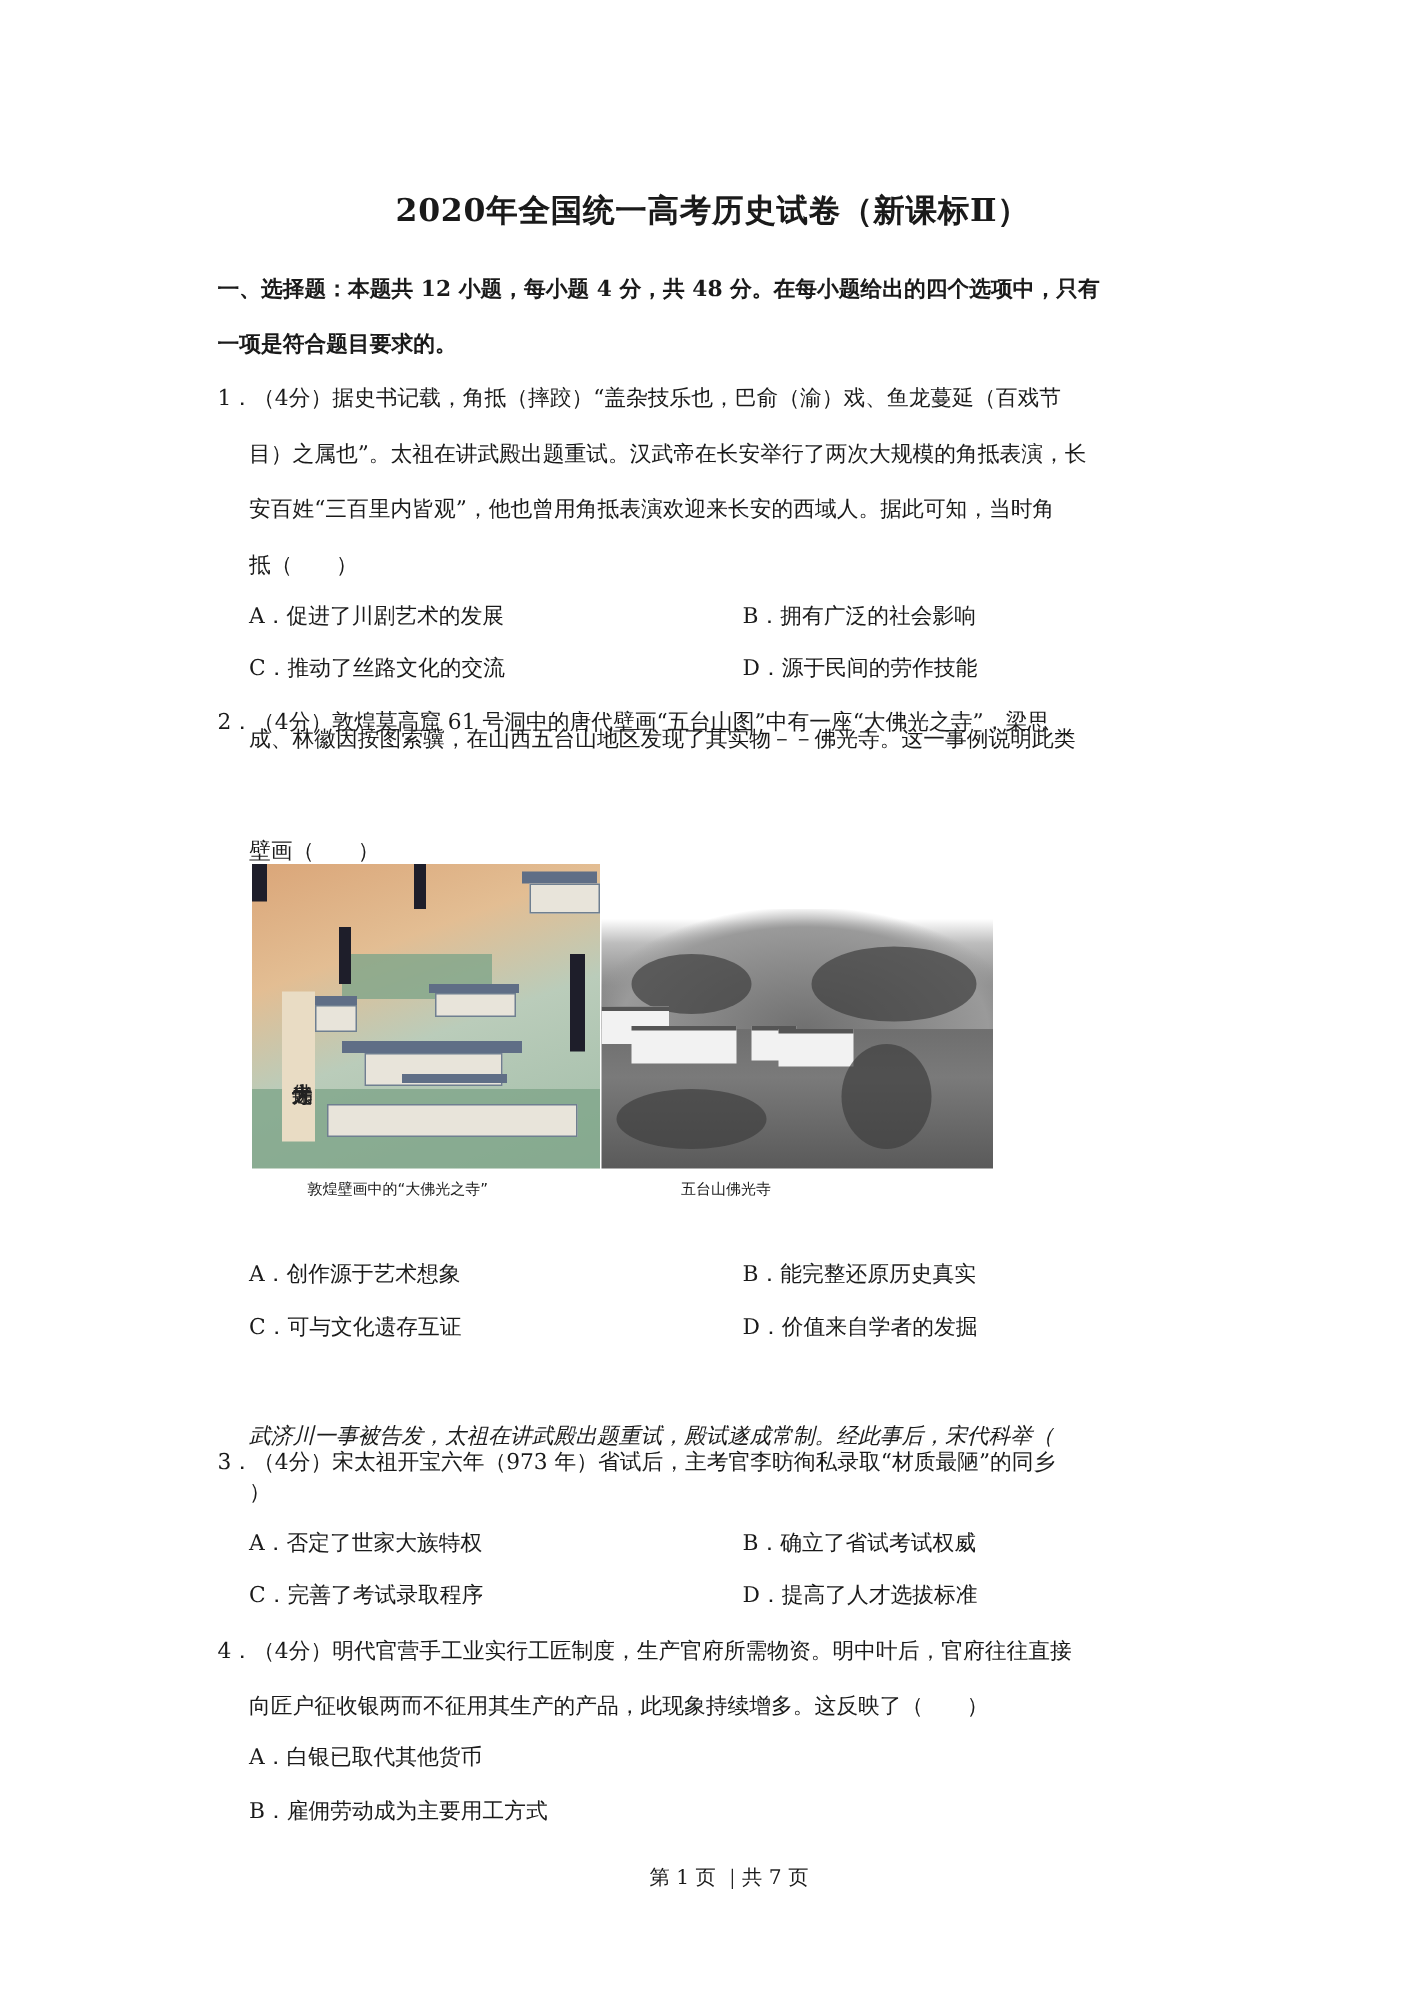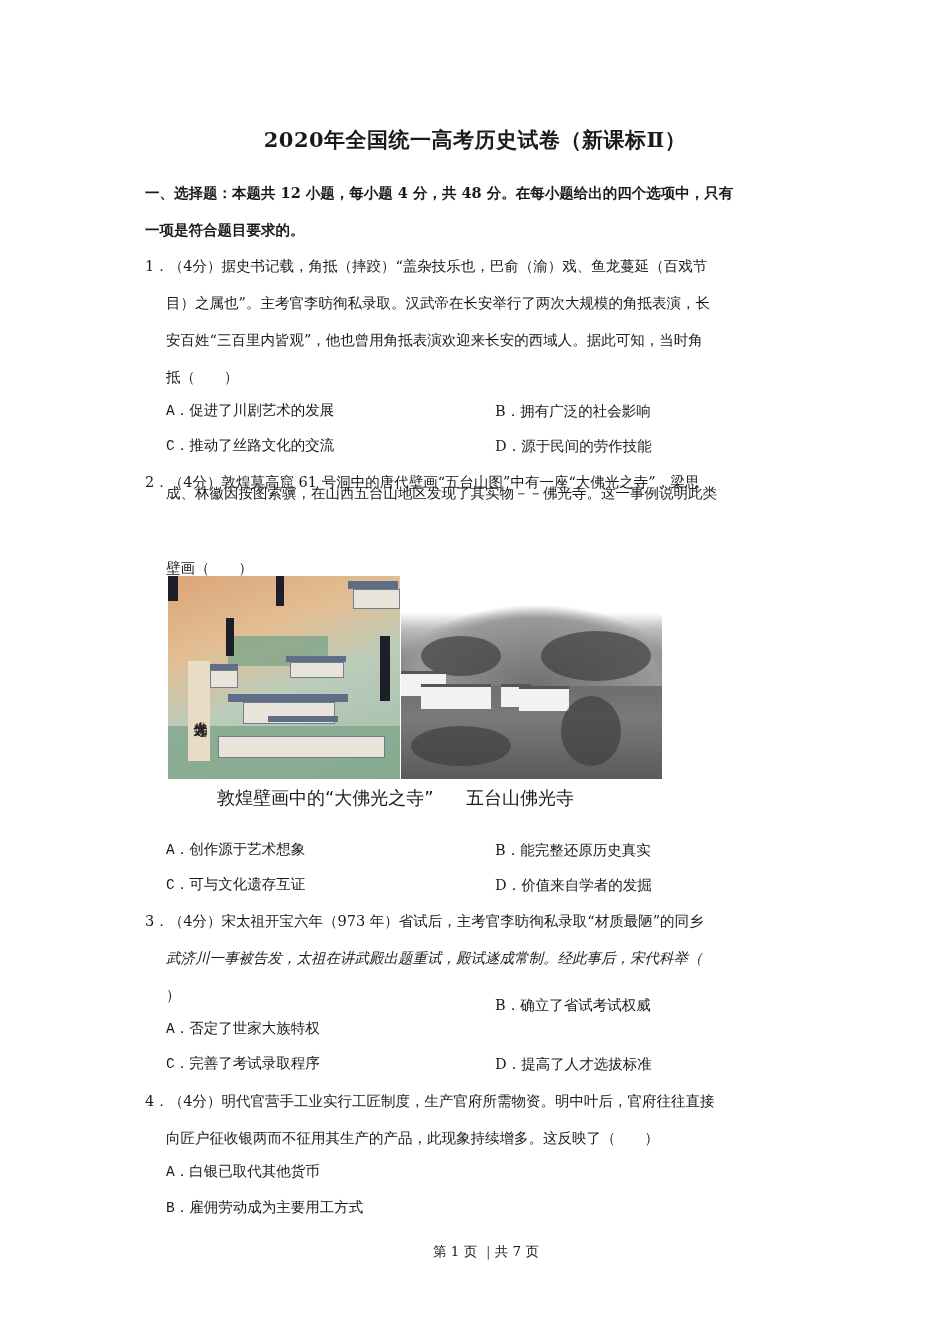--- a/index.html
+++ b/index.html
@@ -15,21 +15,21 @@
   .section-head {
     position: absolute; left: 145px; width: 665px;
     font-size: 14.5px; font-weight: bold; line-height: 35px;
   }
   .q-line {
     position: absolute; left: 145px; width: 670px;
     font-size: 14.5px; line-height: 20px; white-space: nowrap;
   }
   .q-cont { left: 166px; }
   .opt { position: absolute; font-size: 14.5px; line-height: 20px; white-space: nowrap; }
-  .opt-left { left: 166px; font-family: Liberation Mono, monospace; }
+  .opt-left { left: 166px; }
   .opt-right { left: 495px; }
   .figure { position: absolute; left: 168px; top: 576px; width: 494px; height: 203px; }
   .mural {
     position: absolute; left: 0; top: 0; width: 232px; height: 203px; overflow: hidden;
     background:
       linear-gradient(160deg, rgba(214,156,106,0.9) 0%, rgba(222,178,128,0.85) 30%, rgba(140,170,140,0.6) 55%, rgba(120,160,130,0.7) 100%);
   }
   .mural .blk { position: absolute; background: #1e1e2a; }
   .mural .wall { position: absolute; background: #e8e4da; border: 1px solid #6f7f90; }
   .mural .roof { position: absolute; background: #5f6e86; }
@@ -43,42 +43,42 @@
     position: absolute; left: 233px; top: 0; width: 261px; height: 203px; overflow: hidden;
     background: linear-gradient(180deg, #ffffff 0%, #ffffff 18%, #bdbdbd 26%, #8a8a8a 40%, #6f6f6f 55%, #7a7a7a 70%, #5a5a5a 100%);
   }
   .photo .hill {
     position: absolute; left: -10px; top: 30px; width: 290px; height: 80px;
     background: radial-gradient(ellipse at 50% 100%, #707070 0%, #9a9a9a 60%, rgba(255,255,255,0) 72%);
   }
   .photo .bld { position: absolute; background: #f2f2f2; border-top: 3px solid #555; }
   .photo .tree { position: absolute; border-radius: 50%; background: #3f3f3f; opacity: 0.7; }
   .captions {
-    position: absolute; left: 13px; top: 210px; width: 494px; height: 22px;
-    font-family: "DejaVu Sans", "Liberation Sans", sans-serif; font-size: 18px;
+    position: absolute; left: 1px; top: 210px; width: 494px; height: 22px;
+    font-family: "DejaVu Sans", "Liberation Sans", sans-serif; font-size: 10px;
   }
   .cap-left { position: absolute; left: 36px; top: 0; white-space: nowrap; }
   .cap-right { position: absolute; left: 285px; top: 0; white-space: nowrap; }
   .footer {
     position: absolute; left: 0; width: 950px; top: 1243px; text-align: center;
     font-size: 13.5px;
     padding-left: 11px;
   }
 </style>
 </head>
 <body>
 
 <div class="page-title">2020年全国统一高考历史试卷（新课标Ⅱ）</div>
 
 <div class="section-head" style="top:175px;">一、选择题：本题共 12 小题，每小题 4 分，共 48 分。在每小题给出的四个选项中，只有</div>
 <div class="section-head" style="top:212px;">一项是符合题目要求的。</div>
 
 <div>
   <div class="q-line" style="top:256px;"><span>1．</span><span>（4分）据史书记载，角抵（摔跤）“盖杂技乐也，巴俞（渝）戏、鱼龙蔓延（百戏节</span></div>
-  <div class="q-line q-cont" style="top:293px;">目）之属也”。主考官李昉徇私录取。汉武帝在长安举行了两次大规模的角抵表演，长</div>
+  <div class="q-line q-cont" style="top:293px;">目）之属也”。太祖在讲武殿出题重试。汉武帝在长安举行了两次大规模的角抵表演，长</div>
   <div class="q-line q-cont" style="top:330px;">安百姓“三百里内皆观”，他也曾用角抵表演欢迎来长安的西域人。据此可知，当时角</div>
   <div class="q-line q-cont" style="top:367px;">抵（　　）</div>
   <div class="opt opt-left" style="top:401px;"><span>A．</span><span>促进了川剧艺术的发展</span></div>
   <div class="opt opt-right" style="top:401px;"><span>B．</span><span>拥有广泛的社会影响</span></div>
   <div class="opt opt-left" style="top:436px;"><span>C．</span><span>推动了丝路文化的交流</span></div>
   <div class="opt opt-right" style="top:436px;"><span>D．</span><span>源于民间的劳作技能</span></div>
 </div>
 
 <div>
   <div class="q-line" style="top:472px;"><span>2．</span><span>（4分）敦煌莫高窟 61 号洞中的唐代壁画“五台山图”中有一座“大佛光之寺”，梁思</span></div>
@@ -122,25 +122,25 @@
     </div>
   </div>
 
   <div class="opt opt-left" style="top:840px;"><span>A．</span><span>创作源于艺术想象</span></div>
   <div class="opt opt-right" style="top:840px;"><span>B．</span><span>能完整还原历史真实</span></div>
   <div class="opt opt-left" style="top:875px;"><span>C．</span><span>可与文化遗存互证</span></div>
   <div class="opt opt-right" style="top:875px;"><span>D．</span><span>价值来自学者的发掘</span></div>
 </div>
 
 <div>
-  <div class="q-line" style="top:911px;"><span>3．</span><span>（4分）宋太祖开宝六年（973 年）省试后，主考官李昉徇私录取“材质最陋”的同乡</span></div>
+  <div class="q-line" style="top:965px;"><span>3．</span><span>（4分）宋太祖开宝六年（973 年）省试后，主考官李昉徇私录取“材质最陋”的同乡</span></div>
   <div class="q-line q-cont" style="top:948px;font-style:italic;">武济川一事被告发，太祖在讲武殿出题重试，殿试遂成常制。经此事后，宋代科举（</div>
   <div class="q-line q-cont" style="top:985px;">）</div>
   <div class="opt opt-left" style="top:1019px;"><span>A．</span><span>否定了世家大族特权</span></div>
-  <div class="opt opt-right" style="top:995px;"><span>B．</span><span>确立了省试考试权威</span></div>
+  <div class="opt opt-right" style="top:1019px;"><span>B．</span><span>确立了省试考试权威</span></div>
   <div class="opt opt-left" style="top:1054px;"><span>C．</span><span>完善了考试录取程序</span></div>
   <div class="opt opt-right" style="top:1054px;"><span>D．</span><span>提高了人才选拔标准</span></div>
 </div>
 
 <div>
   <div class="q-line" style="top:1091px;"><span>4．</span><span>（4分）明代官营手工业实行工匠制度，生产官府所需物资。明中叶后，官府往往直接</span></div>
   <div class="q-line q-cont" style="top:1128px;">向匠户征收银两而不征用其生产的产品，此现象持续增多。这反映了（　　）</div>
   <div class="opt opt-left" style="top:1162px;"><span>A．</span><span>白银已取代其他货币</span></div>
   <div class="opt opt-left" style="top:1198px;"><span>B．</span><span>雇佣劳动成为主要用工方式</span></div>
 </div>

